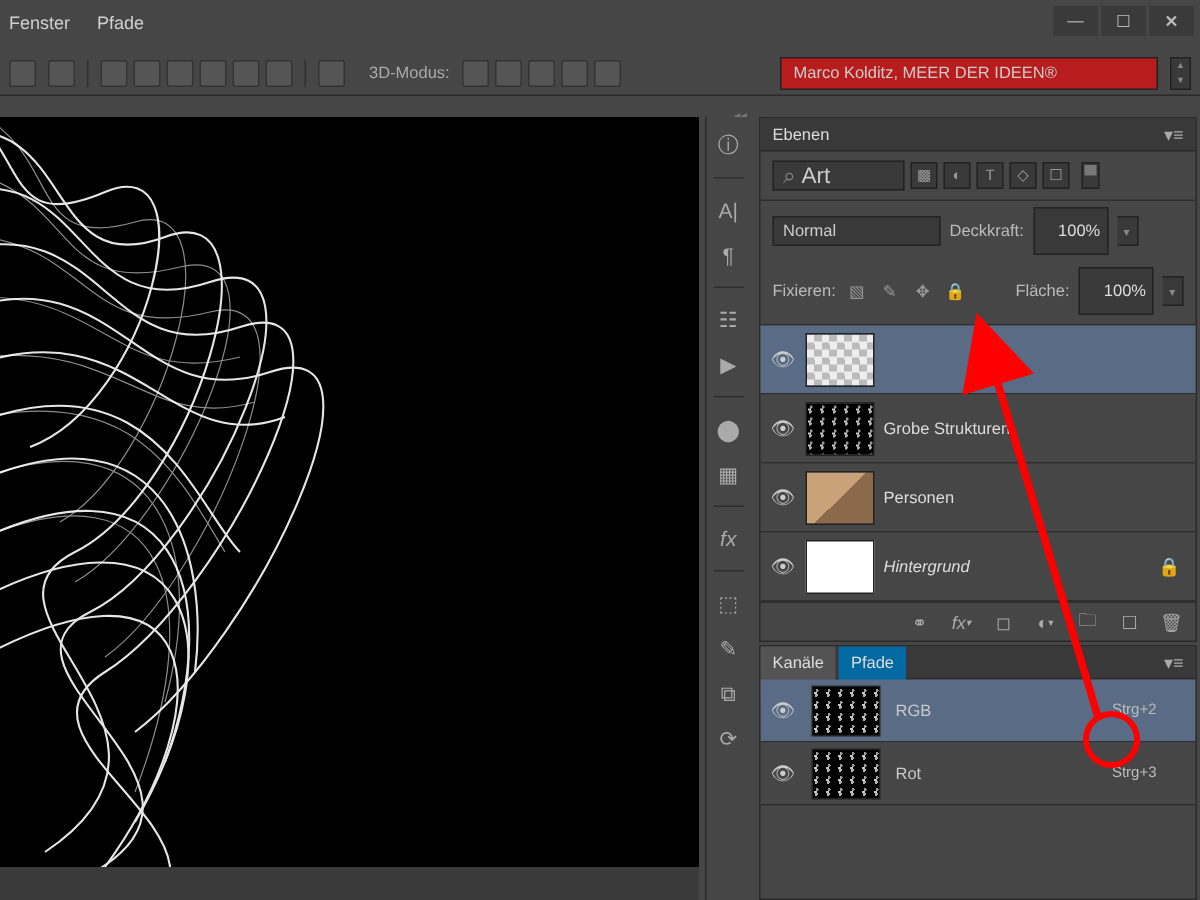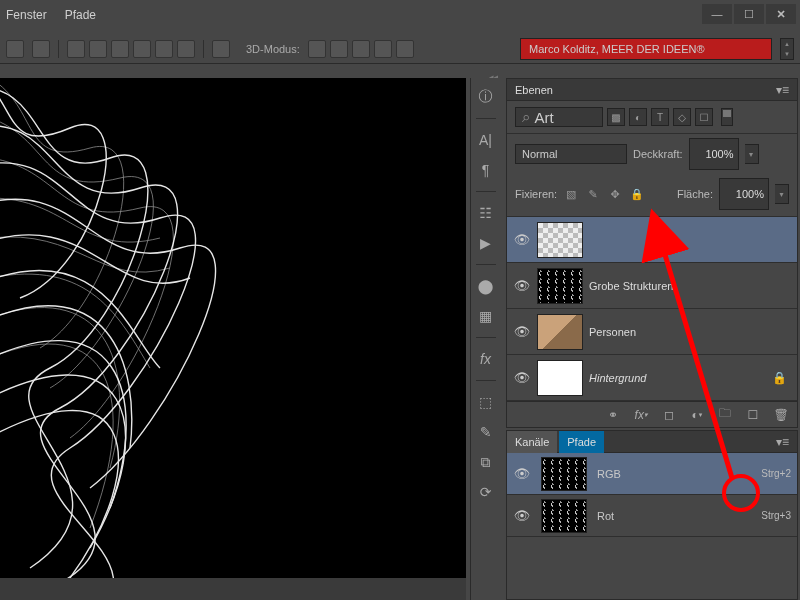--- a/index.html
+++ b/index.html
@@ -80,21 +80,21 @@
 
   
   .layerbot { height:26px; border-top:1px solid #2a2a2a; display:flex; align-items:center; justify-content:flex-end; gap:12px; padding:0 8px;}
   .layerbot .bicon { width:16px; height:16px; display:flex; align-items:center; justify-content:center; color:#aaa; font-size:12px;}
 
   
   .chanlist { display:flex; flex-direction:column; }
   .chan { display:flex; align-items:center; height:42px; border-bottom:1px solid #2e2e2e; padding:0 6px; gap:10px; font-size:11px;}
   .chan.selected { background:#5a6b86; }
   .chan .thumb2 { width:46px; height:34px; border:1px solid #222; background:#000; overflow:hidden;}
-  .chan .shortcut { margin-left:auto; color:#bbb; font-size:10px; margin-right:0;}
+  .chan .shortcut { margin-left:auto; color:#bbb; font-size:10px; margin-right:20px;}
 
   
   .arrow { position:absolute; pointer-events:none; }
   .circle { position:absolute; pointer-events:none; border:4px solid #f00; border-radius:50%; }
 
   
   .mini-hair { width:100%; height:100%; background:#000; background-image:
      radial-gradient(circle at 20% 50%, rgba(255,255,255,.8) 0 1px, transparent 1px),
      radial-gradient(circle at 35% 30%, rgba(255,255,255,.6) 0 1px, transparent 1px),
      radial-gradient(circle at 28% 70%, rgba(255,255,255,.7) 0 1px, transparent 1px);

